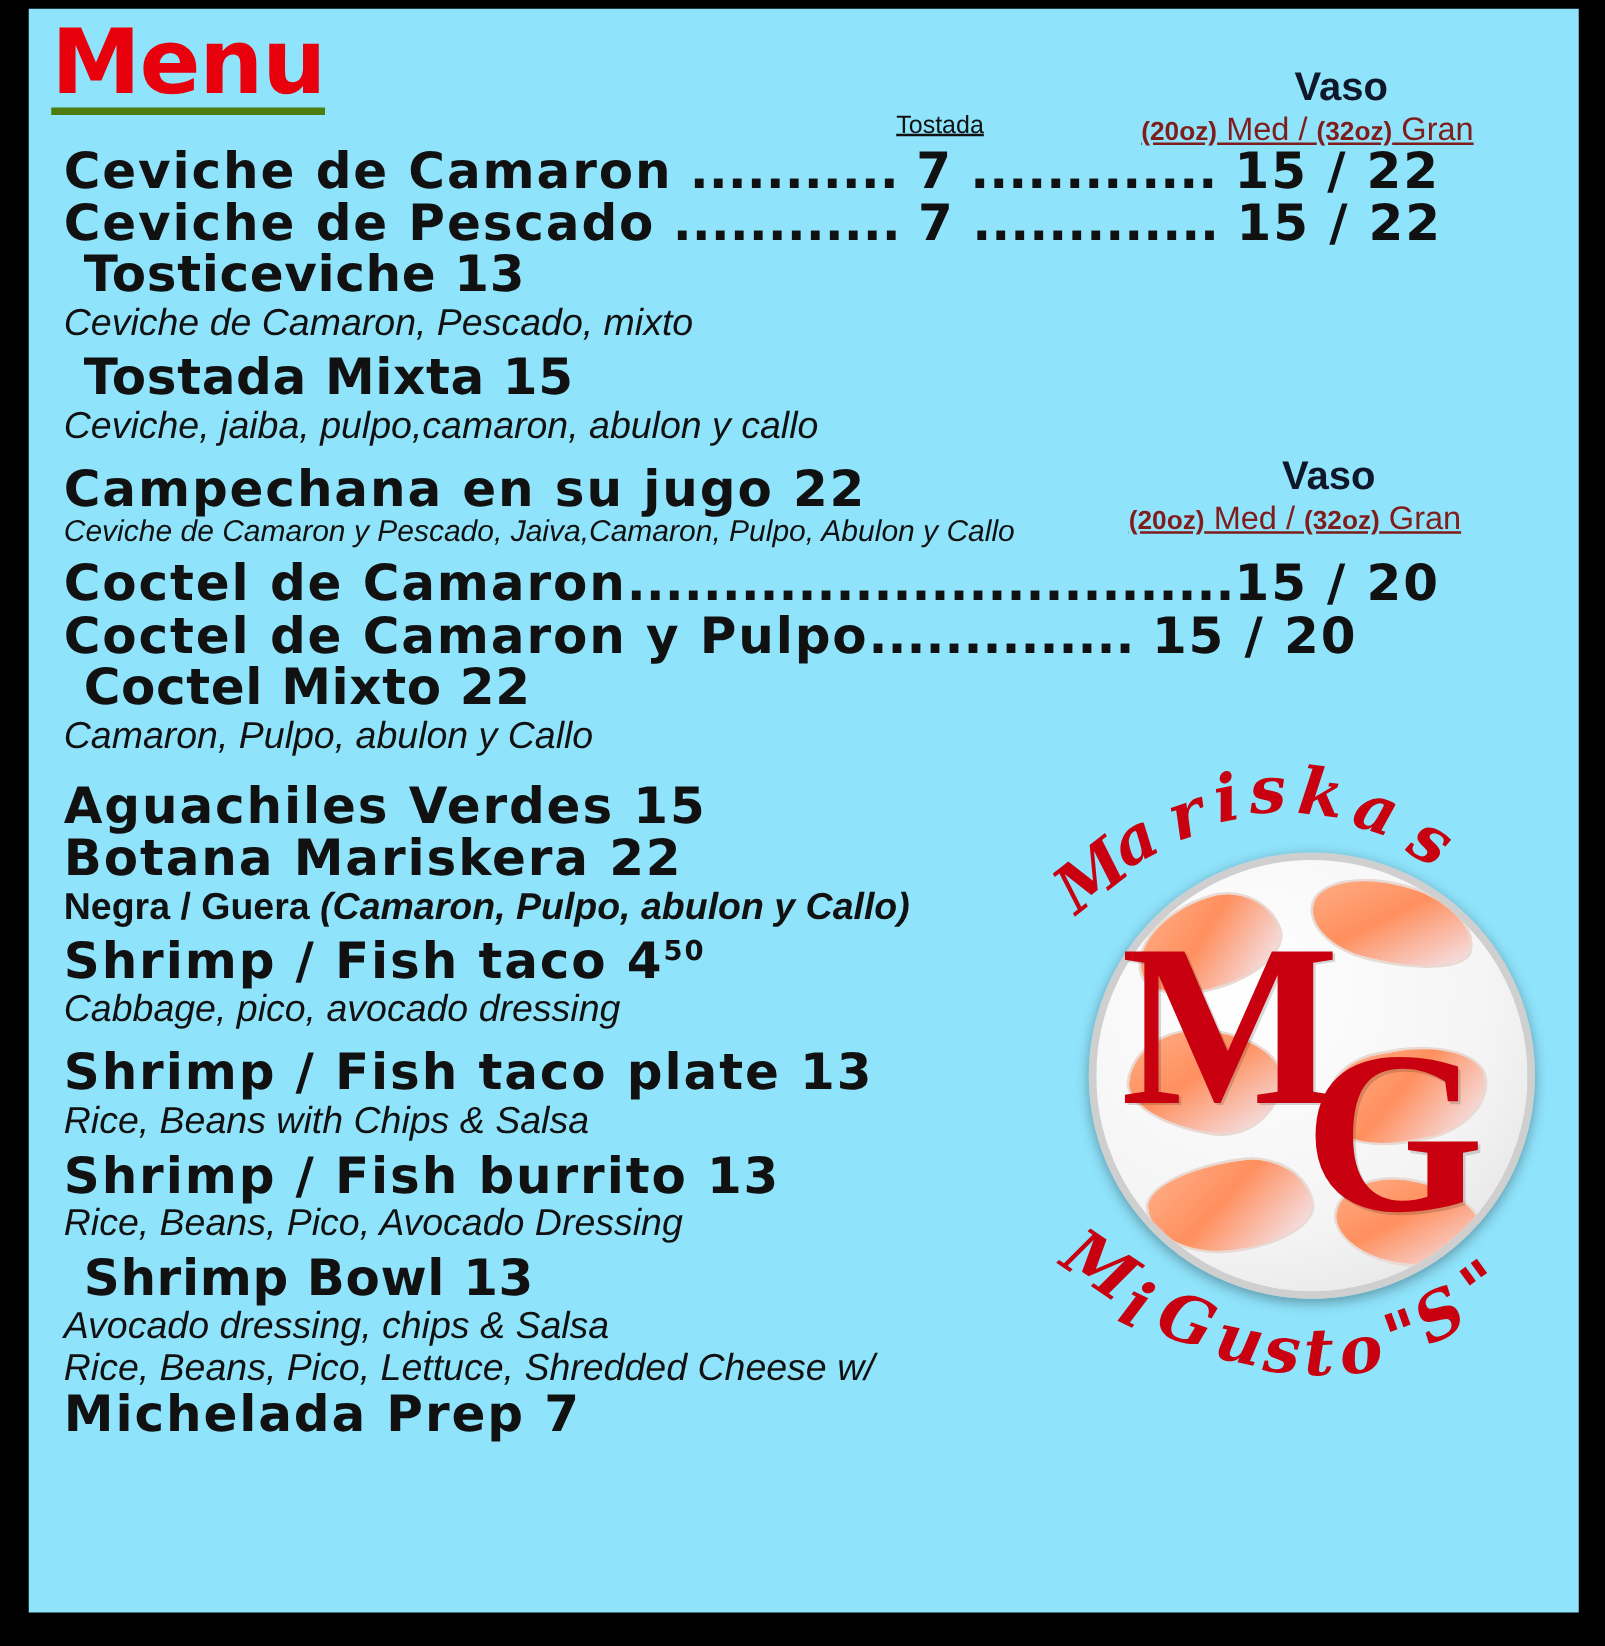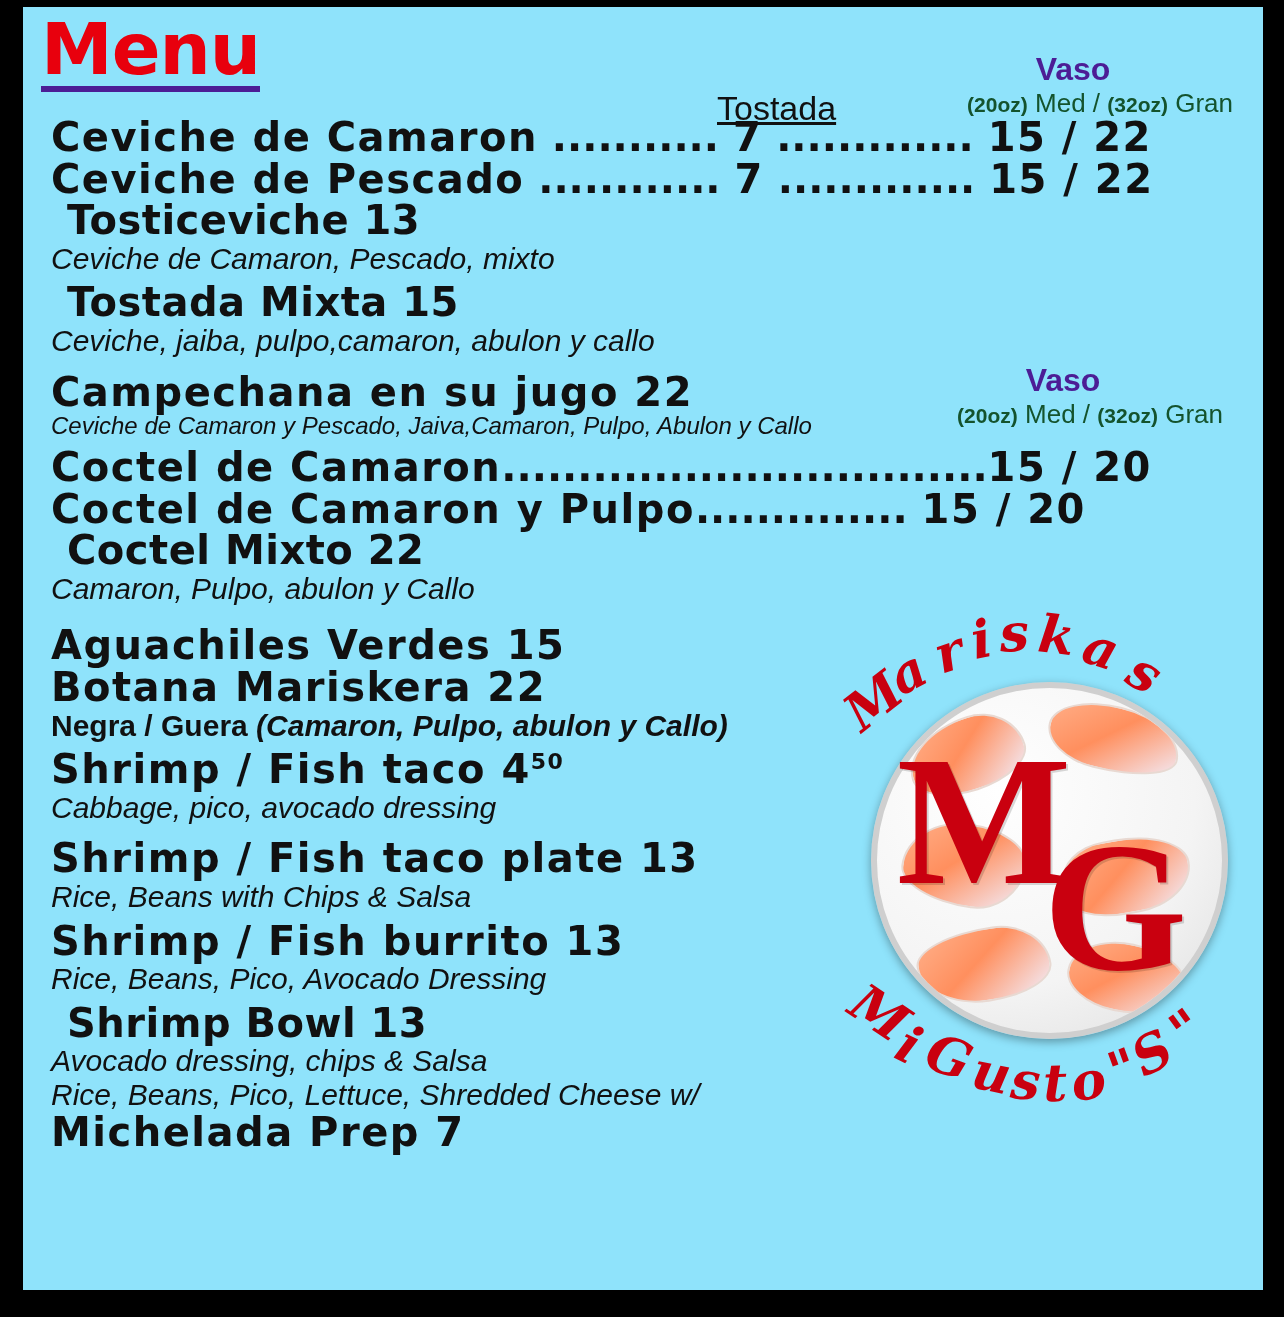--- a/index.html
+++ b/index.html
@@ -12,38 +12,39 @@
     background:#8fe3fb;
     overflow:hidden;
   }
 
   
   .menu-title{
     position:absolute; left:18px; top:6px;
     font-family:"DejaVu Sans",sans-serif;
     font-weight:bold; font-size:72px; color:#e8000d;
     letter-spacing:-1px;
-    border-bottom:6px solid #4c1d95;
+    border-bottom:6px solid #4d7c0f;
     line-height:1.0;
     padding-bottom:1px;
   }
   .tostada-hdr{
     position:absolute; left:694px; top:82px;
-    font-size:34px; color:#111;
+    font-size:20px; color:#111;
     text-decoration:underline;
     font-family:"Liberation Sans",sans-serif;
   }
   .vaso-block{position:absolute;}
   .vaso-word{
-    font-size:32px; font-weight:bold; color:#4c1d95; text-align:center;
+    font-size:32px; font-weight:bold; color:#0f172a; text-align:center;
     font-family:"Liberation Sans",sans-serif;
   }
   .vaso-sizes{
-    font-size:26px; color:#14532d; text-align:right; white-space:nowrap;
-    font-family:"Liberation Sans",sans-serif;
+    font-size:26px; color:#7f1d1d; text-align:left; white-space:nowrap;
+    font-family:"Liberation Sans",sans-serif;
+    text-decoration:underline;
   }
   .vaso-sizes b{font-size:21px;font-weight:bold;}
 
   
   .rows{position:absolute; left:28px; top:110px; width:1150px;}
   .row{position:relative; white-space:nowrap;}
 
   .item{
     font-family:"DejaVu Sans",sans-serif;
     font-weight:bold;

